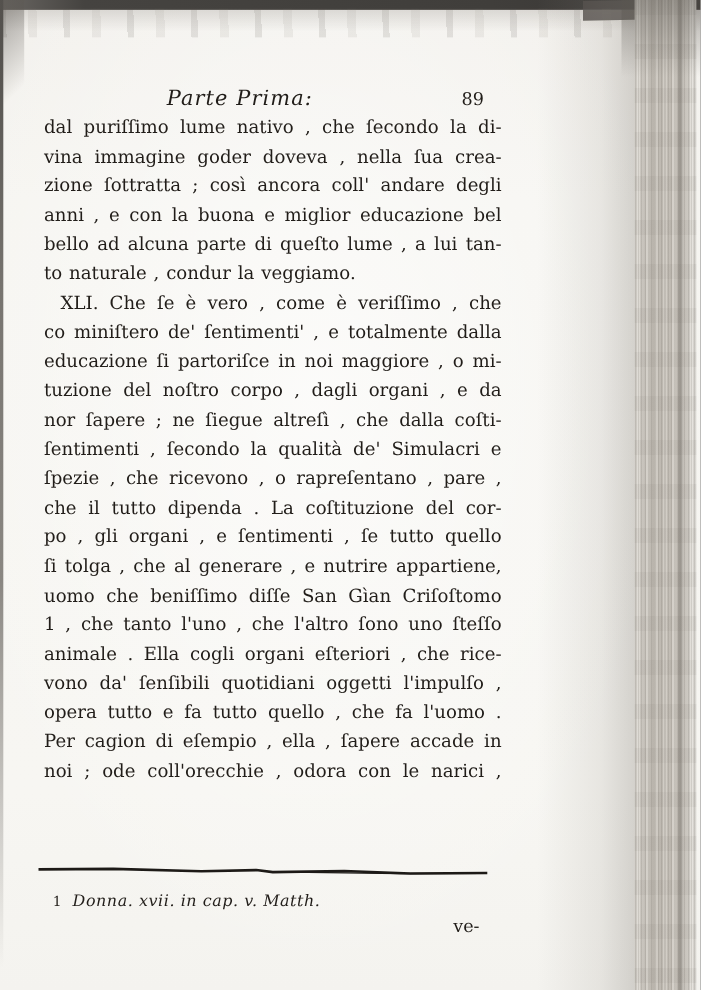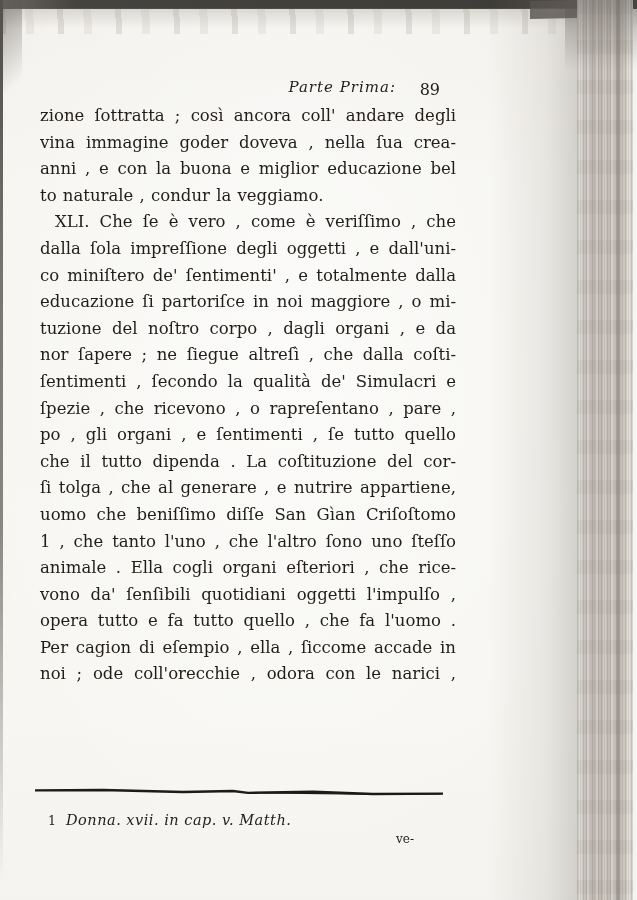--- a/index.html
+++ b/index.html
@@ -33,33 +33,33 @@
       repeating-linear-gradient(90deg, rgba(105,100,92,.16) 0 1px, rgba(0,0,0,0) 1px 3px),
       repeating-linear-gradient(90deg, rgba(138,132,124,.22) 0 2px, rgba(224,221,215,.25) 2px 5px, rgba(158,152,144,.25) 5px 8px),
       repeating-linear-gradient(180deg, rgba(130,125,117,.1) 0 14px, rgba(0,0,0,0) 14px 40px),
       linear-gradient(90deg,#e2dfd9,#c7c2ba 30%,#cec9c1 55%,#d7d3cc 82%,#eeede9);}
   .right-band-streak{position:absolute;left:615px;top:0;width:7px;height:900px;opacity:.8;
     background:linear-gradient(90deg, rgba(96,91,84,0), rgba(96,91,84,.55) 45%, rgba(96,91,84,.15));}
   .right-band-topshade{position:absolute;left:565px;top:0;width:72px;height:70px;
     background:linear-gradient(180deg, rgba(90,86,80,.45), rgba(90,86,80,0));}
   
   .running-header{position:absolute;left:40px;top:78px;width:416px;height:26px;}
-  .header-title{position:absolute;left:0;right:60px;text-align:right;
-    font-style:italic;font-size:15px;letter-spacing:1px;}
+  .header-title{position:absolute;left:0;right:60px;text-align:center;
+    font-style:italic;font-size:19px;letter-spacing:1px;}
   .page-number{position:absolute;right:16px;top:2px;font-size:16px;}
   .body-text{position:absolute;left:40px;top:103px;width:416px;}
   .line{font-size:16.5px;line-height:26.6px;white-space:pre;
     text-align:justify;text-align-last:justify;word-spacing:1px;}
   .line.no-stretch{text-align-last:left;}
   .line.indent{padding-left:15px;}
   .footnote-sep{position:absolute;left:33px;top:788px;width:412px;height:8px;transform:rotate(.45deg);}
   .footnote{position:absolute;left:48px;top:812px;font-size:14.5px;}
   .footnote .marker{font-style:normal;font-size:12.5px;margin-right:10px;}
   .footnote .fn-text{font-style:italic;letter-spacing:.5px;}
-  .catchword{position:absolute;left:396px;top:832px;font-size:12px;}
+  .catchword{position:absolute;left:412px;top:832px;font-size:16px;}
 </style>
 </head>
 <body>
 
 <div class="page">
 
   <div class="top-strip"></div>
   <div class="top-right-shade"></div>
   <div class="top-noise"></div>
   <div class="gutter-shadow"></div>
@@ -68,41 +68,42 @@
   <div class="right-band-topshade"></div>
   <div class="left-line"></div>
   <div class="left-corner-shade"></div>
 
   <div class="running-header">
     <div class="header-title">Parte Prima:</div>
     <div class="page-number">89</div>
   </div>
 
   <div class="body-text">
+      <div class="line">dal puriſſimo lume nativo , che ſecondo la di-</div>
+      <div class="line">vina immagine goder doveva , nella ſua crea-</div>
       <div class="line">zione ſottratta ; così ancora coll' andare degli</div>
-      <div class="line">vina immagine goder doveva , nella ſua crea-</div>
       <div class="line">anni , e con la buona e miglior educazione bel</div>
+      <div class="line">bello ad alcuna parte di queſto lume , a lui tan-</div>
       <div class="line no-stretch">to naturale , condur la veggiamo.</div>
       <div class="line indent">XLI. Che ſe è vero , come è veriſſimo , che</div>
-      <div class="line">dalla ſola impreſſione degli oggetti , e dall'uni-</div>
       <div class="line">co miniſtero de' ſentimenti' , e totalmente dalla</div>
       <div class="line">educazione ſi partoriſce in noi maggiore , o mi-</div>
       <div class="line">tuzione del noſtro corpo , dagli organi , e da</div>
       <div class="line">nor ſapere ; ne ſiegue altreſì , che dalla coſti-</div>
       <div class="line">ſentimenti , ſecondo la qualità de' Simulacri e</div>
       <div class="line">ſpezie , che ricevono , o rapreſentano , pare ,</div>
+      <div class="line">che il tutto dipenda . La coſtituzione del cor-</div>
       <div class="line">po , gli organi , e ſentimenti , ſe tutto quello</div>
-      <div class="line">che il tutto dipenda . La coſtituzione del cor-</div>
       <div class="line">ſi tolga , che al generare , e nutrire appartiene,</div>
       <div class="line">uomo che beniſſimo diſſe San Gìan Criſoſtomo</div>
       <div class="line">1 , che tanto l'uno , che l'altro ſono uno ſteſſo</div>
       <div class="line">animale . Ella cogli organi eſteriori , che rice-</div>
       <div class="line">vono da' ſenſibili quotidiani oggetti l'impulſo ,</div>
       <div class="line">opera tutto e fa tutto quello , che fa l'uomo .</div>
-      <div class="line">Per cagion di eſempio , ella , ſiccome accade in</div>
+      <div class="line">Per cagion di eſempio , ella , ſapere accade in</div>
       <div class="line">noi ; ode coll'orecchie , odora con le narici ,</div>
     </div>
 
   <svg class="footnote-sep" viewBox="0 0 412 8" preserveAspectRatio="none">
     <path d="M2,4 L70,3 L150,4.5 L200,3 L215,4.8 L280,3.2 L340,5 L410,4" fill="none" stroke="#1d1a17" stroke-width="2.4"></path>
     <path d="M230,4.6 L330,5.2 L408,4.4" fill="none" stroke="#1d1a17" stroke-width="1.2"></path>
   </svg>
 
   <div class="footnote">
     <span class="marker">1</span><span class="fn-text">Donna. xvii. in cap. v. Matth.</span>

